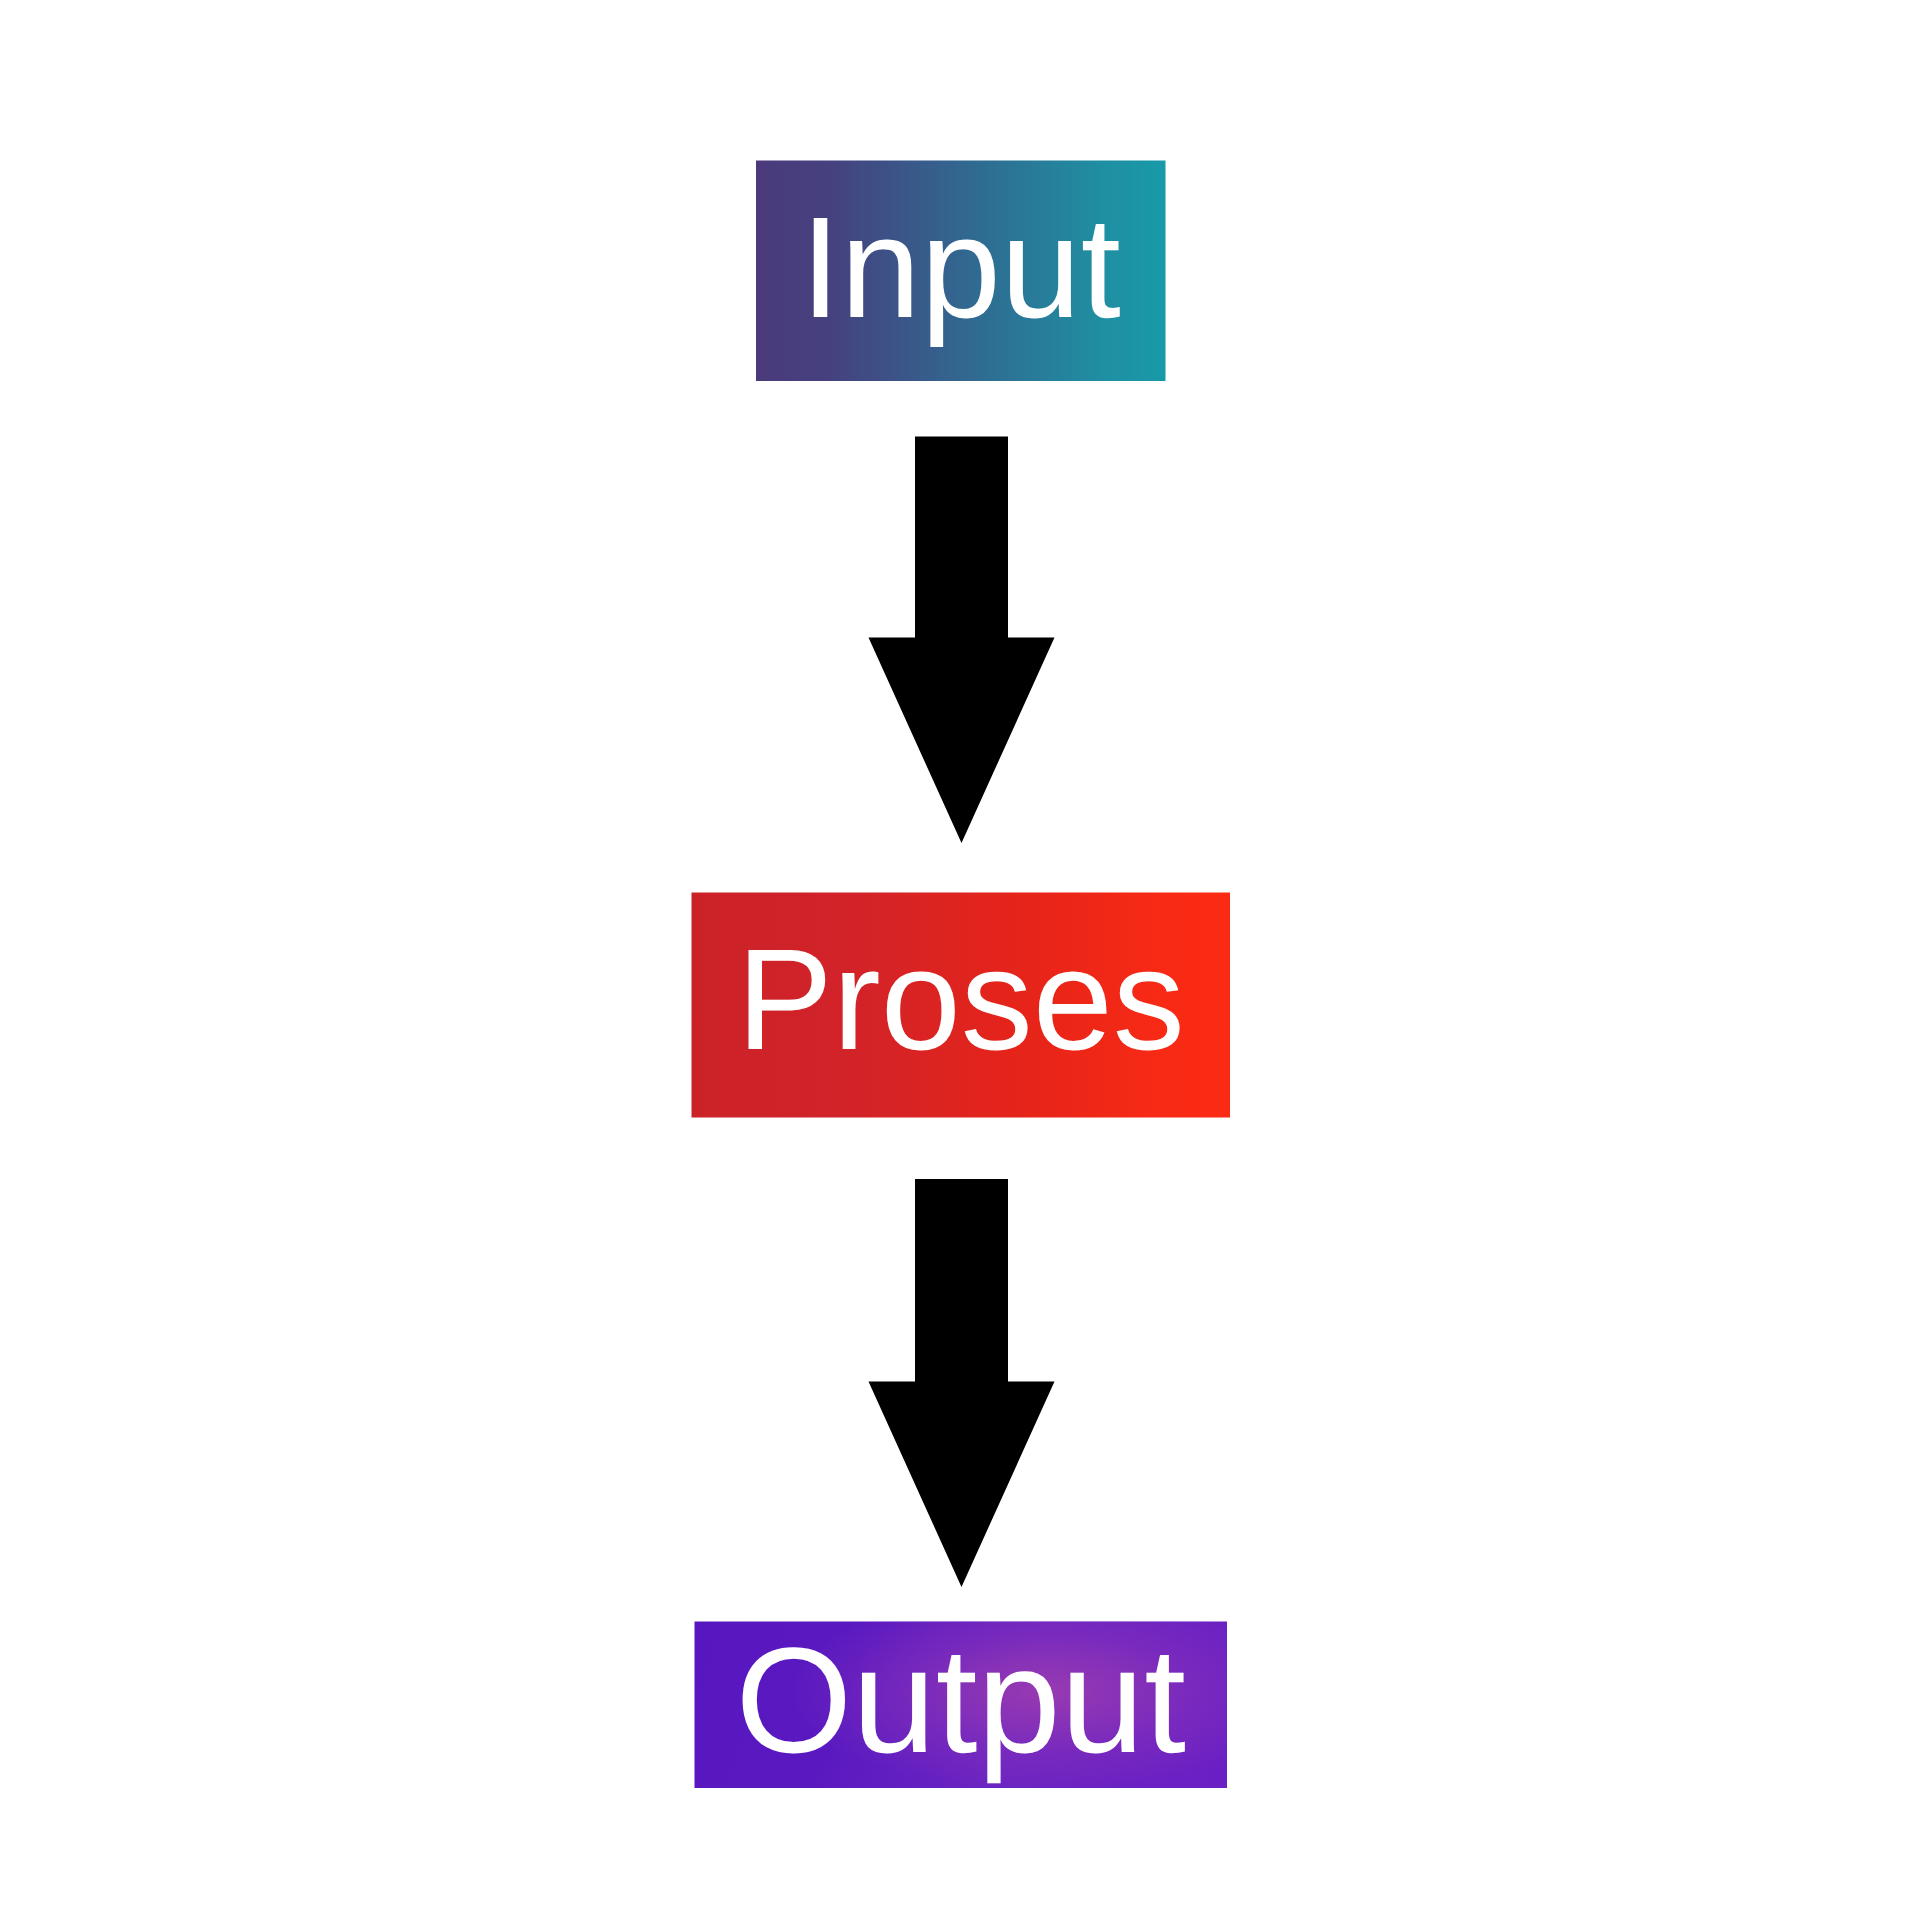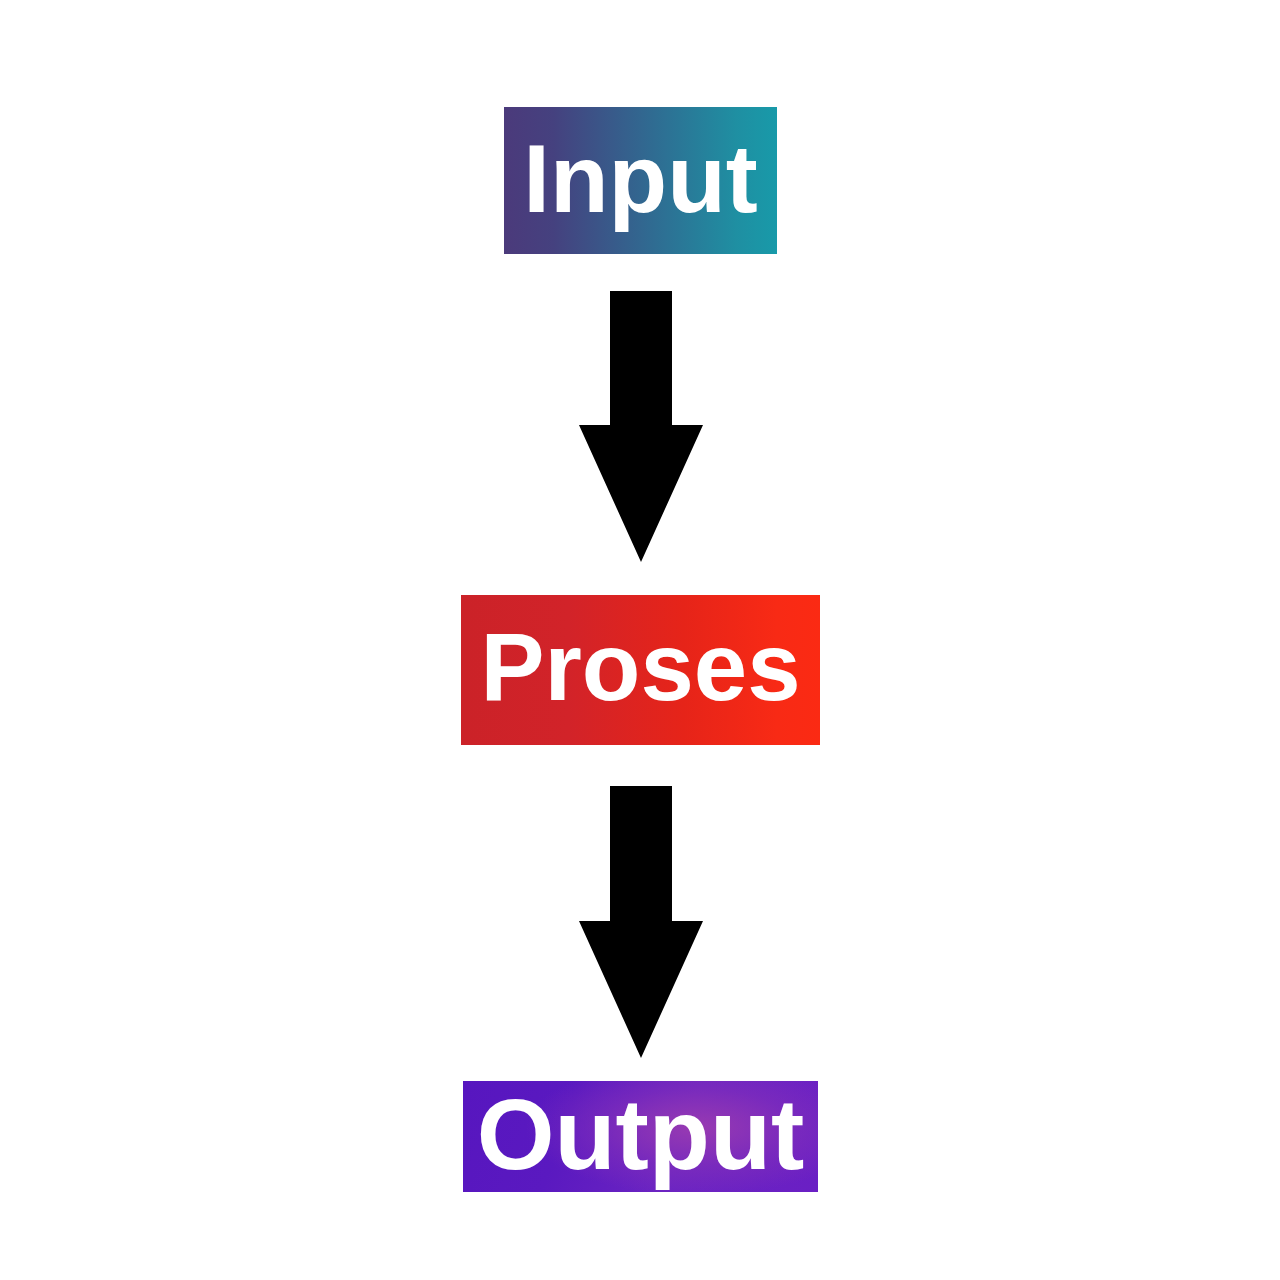--- a/index.html
+++ b/index.html
@@ -21,21 +21,21 @@
   .node {
     position: absolute;
     display: flex;
     align-items: center;
     justify-content: center;
     box-sizing: border-box;
   }
   .node-label {
     color: #ffffff;
     font-family: "Liberation Sans", sans-serif;
-    font-weight: 700;
+    font-weight: 400;
     line-height: 1;
     white-space: nowrap;
     letter-spacing: 0px;
   }
 
   
   #node-input {
     left: 504px;
     top: 107px;
     width: 273px;

